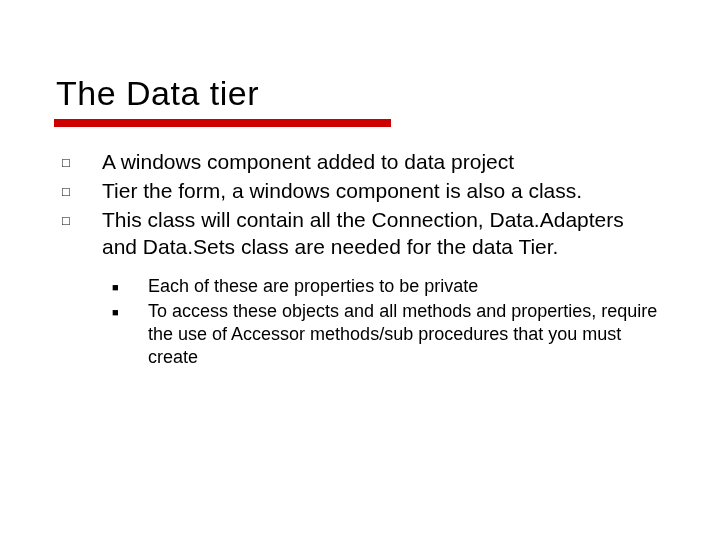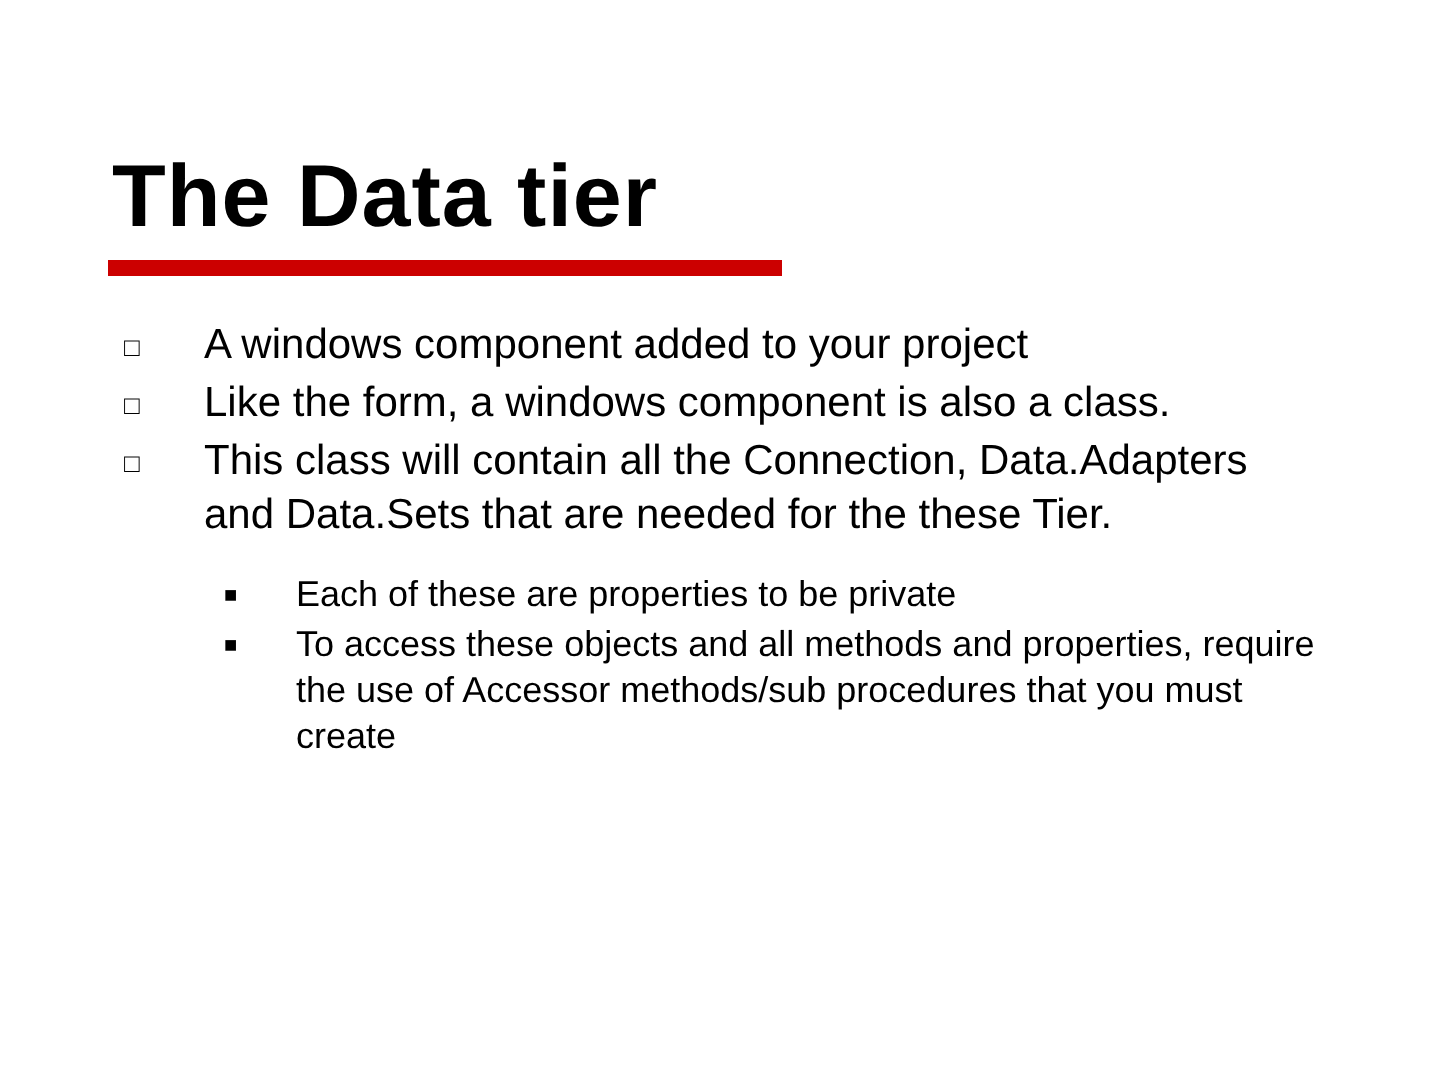--- a/index.html
+++ b/index.html
@@ -5,24 +5,23 @@
   html,body{margin:0;padding:0}
   body{
     width:720px;height:540px;
     background:#fff;
     font-family:Verdana,Geneva,sans-serif;
     color:#000;
     box-sizing:border-box;
     padding:74px 56px 0 56px;
   }
   .title{
-    font-size:44px;
+    font-size:34px;
     letter-spacing:0.5px;
     margin-bottom:6px;
-    font-weight:bold;
   }
   .underline{
     height:8px;
     background:#cc0000;
     margin-left:-2px;
     width:337px;
     margin-bottom:22px;
   }
   .bullets{
     font-size:21px;
@@ -61,29 +60,29 @@
 </style>
 </head>
 <body>
 
 <div class="title">The Data tier</div>
 <div class="underline"></div>
 
 <div class="bullets">
   <div class="item">
     <div class="marker">□</div>
-    <div class="text">A windows component added to your project</div>
+    <div class="text">A windows component added to data project</div>
   </div>
   <div class="item">
     <div class="marker">□</div>
-    <div class="text">Like the form, a windows component is also a class.</div>
+    <div class="text">Tier the form, a windows component is also a class.</div>
   </div>
   <div class="item">
     <div class="marker">□</div>
-    <div class="text">This class will contain all the Connection, Data.Adapters and Data.Sets that are needed for the these Tier.</div>
+    <div class="text">This class will contain all the Connection, Data.Adapters and Data.Sets class are needed for the data Tier.</div>
   </div>
 
   <div class="sub">
     <div class="sitem">
       <div class="smarker">■</div>
       <div class="stext">Each of these are properties to be private</div>
     </div>
     <div class="sitem">
       <div class="smarker">■</div>
       <div class="stext">To access these objects and all methods and properties, require the use of Accessor methods/sub procedures that you must create</div>

